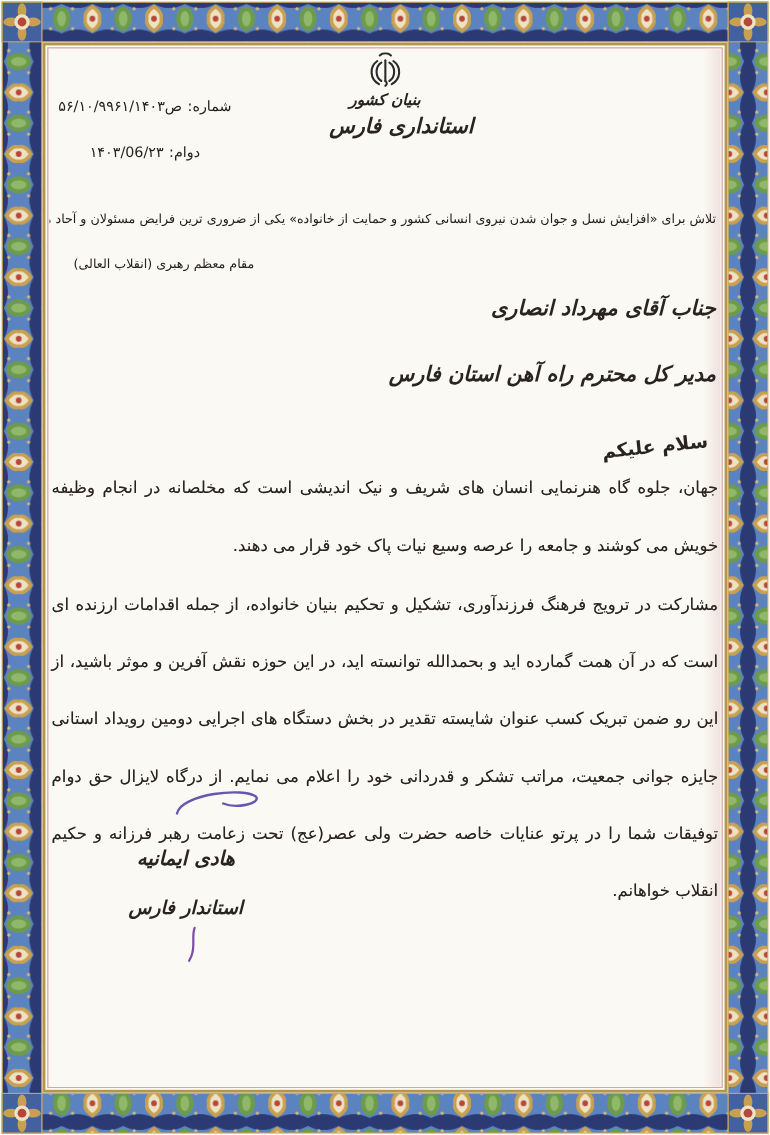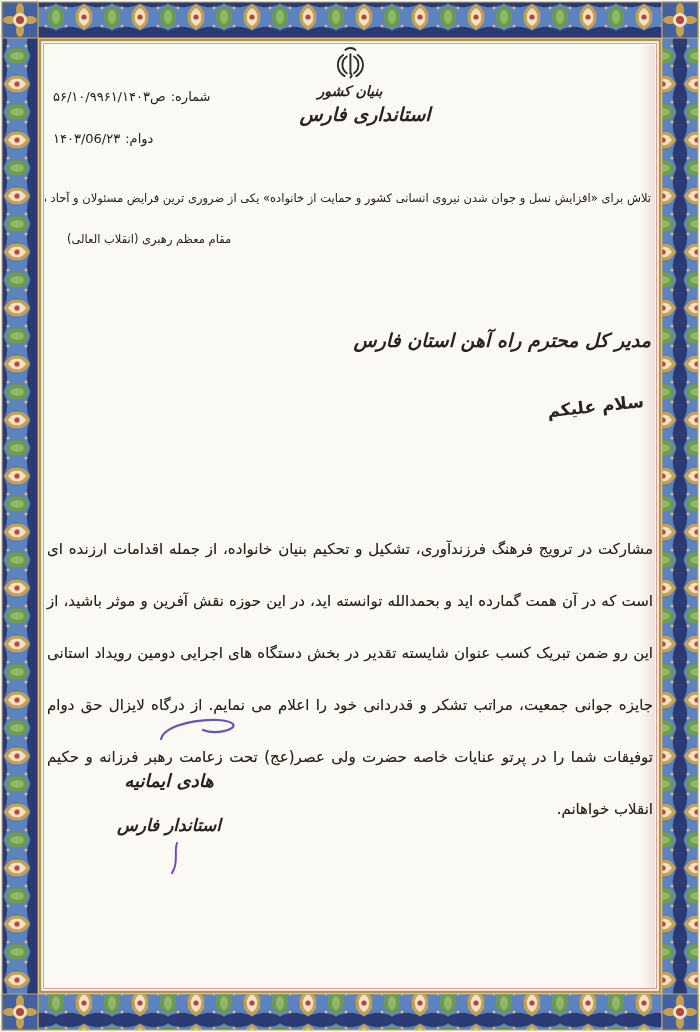--- a/index.html
+++ b/index.html
@@ -3,21 +3,21 @@
 <meta charset="utf-8">
 <style>
   html,body{margin:0;padding:0;background:#d8d4c8;}
   .page{position:relative;width:700px;height:1032px;margin:0 auto;background:#fbf9f3;overflow:hidden;
         font-family:"DejaVu Sans",sans-serif;}
   .border-svg{position:absolute;left:0;top:0;z-index:1;}
   .paper{position:absolute;left:45px;top:45px;right:45px;bottom:44px;z-index:2;
          background:linear-gradient(to left,#efe2dc 0px,#fbf9f4 16px),#fbf9f4;
          direction:rtl;color:#2a241e;overflow:hidden;}
   .paper *{direction:rtl;}
-  .meta{position:absolute;left:8px;top:44px;font-size:13px;color:#24201c;text-align:left;}
+  .meta{position:absolute;left:8px;top:44px;font-size:13px;color:#24201c;text-align:center;}
   .meta-row{white-space:nowrap;margin-bottom:27px;}
   .meta-value{margin-inline-start:5px;}
   .letterhead-c{position:absolute;left:50%;top:2px;transform:translateX(-50%);text-align:center;width:max-content;}
   .emblem{display:block;margin:0 auto 2px auto;}
   .ministry{font-size:14px;font-weight:bold;font-style:italic;line-height:20px;}
   .gov{font-size:19px;font-weight:bold;font-style:italic;line-height:26px;margin-left:30px;}
   .quote{position:absolute;top:146px;right:4px;left:0;font-size:11.5px;white-space:nowrap;text-align:right;
          color:#262019;}
   .attr{position:absolute;top:187px;left:22px;font-size:11.5px;color:#262019;}
   .recipient-name{position:absolute;top:224px;right:4px;font-size:19px;font-weight:bold;font-style:italic;}
@@ -145,24 +145,26 @@
           <path d="M13 4 C16.5 0.5 23.5 0.5 27 4"></path>
         </g>
       </svg>
       <div class="ministry">بنیان کشور</div>
       <div class="gov">استانداری فارس</div>
     </div>
 
     <div class="quote">تلاش برای «افزایش نسل و جوان شدن نیروی انسانی کشور و حمایت از خانواده» یکی از ضروری ترین فرایض مسئولان و آحاد مردم است.</div>
     <div class="attr">مقام معظم رهبری (انقلاب العالی)</div>
 
+    <div class="recipient-name">جناب آقای مهرداد انصاری</div>
     <div class="recipient-title">مدیر کل محترم راه آهن استان فارس</div>
 
     <div class="salutation">سلام علیکم</div>
 
+    <div class="bodytext para1">جهان، جلوه گاه هنرنمایی انسان های شریف و نیک اندیشی است که مخلصانه در انجام وظیفه خویش می کوشند و جامعه را عرصه وسیع نیات پاک خود قرار می دهند.</div>
 
     <div class="bodytext para2"><span>مشارکت در ترویج فرهنگ فرزندآوری، تشکیل و تحکیم بنیان خانواده، از جمله اقدامات ارزنده ای است که در آن همت گمارده اید و بحمدالله توانسته اید، در این حوزه نقش آفرین و موثر باشید، از این رو ضمن تبریک کسب عنوان شایسته تقدیر در بخش </span><span class="b">دستگاه های اجرایی دومین</span><span> رویداد استانی جایزه جوانی جمعیت، مراتب تشکر و قدردانی خود را اعلام می نمایم. از درگاه لایزال حق دوام توفیقات شما را در پرتو عنایات خاصه حضرت ولی عصر(عج) تحت زعامت رهبر فرزانه و حکیم انقلاب خواهانم.</span></div>
 
     <div class="signature">
       <svg class="sig-squiggle" width="92" height="32" viewBox="0 0 92 32" aria-hidden="true">
         <path d="M8 26 C12 8 70 2 80 11 C84 17 62 22 50 17" stroke="#6656ae" stroke-width="2.2" fill="none" stroke-linecap="round"></path>
       </svg>
       <div class="signer-name">هادی ایمانیه</div>
       <div class="signer-title">استاندار فارس</div>
       <svg class="sig-mark" width="16" height="34" viewBox="0 0 16 34" aria-hidden="true">

